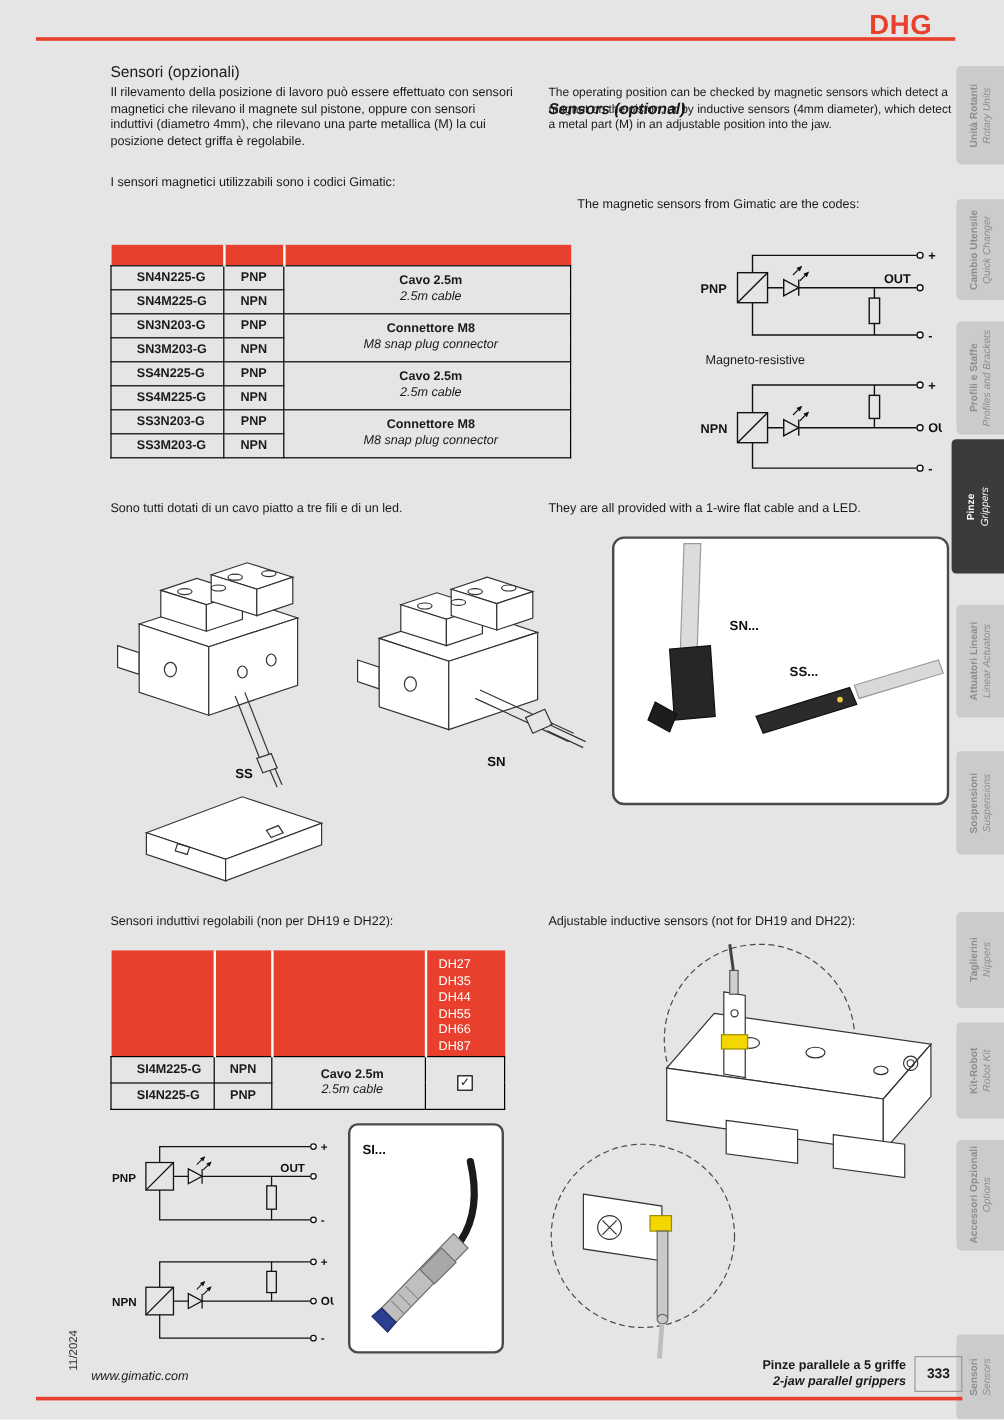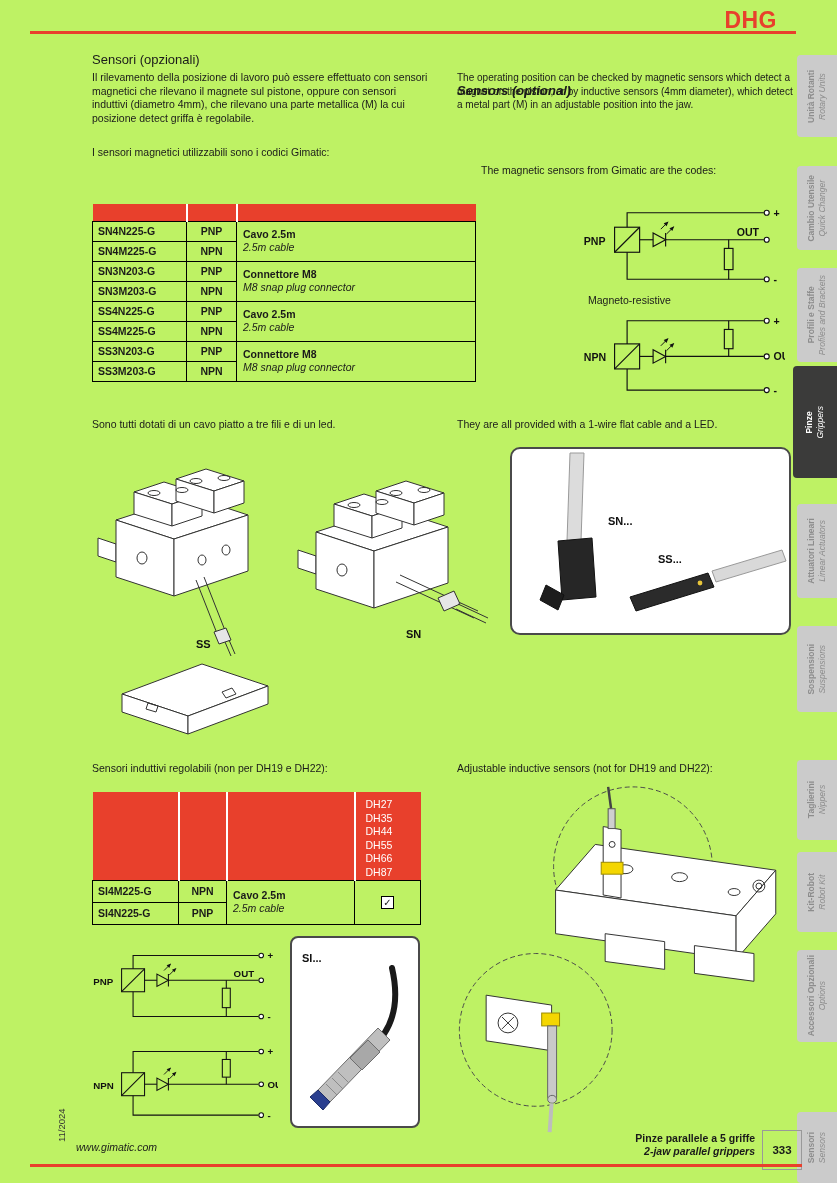--- a/index.html
+++ b/index.html
@@ -1,18 +1,18 @@
 <!DOCTYPE html>
 <html><head>
 <meta charset="utf-8">
 <style>
   * { margin:0; padding:0; box-sizing:border-box; }
   html,body { background:#fff; }
   .page {
-    position:relative; width:837px; height:1183px; background:#bef264;
+    position:relative; width:837px; height:1183px; background:#e5e5e5;
     font-family:"Liberation Sans", sans-serif; color:#1a1a1a; overflow:hidden;
   }
   
   .brand { position:absolute; top:7px; right:60px; font-size:23px; font-weight:bold; color:#e8402c; letter-spacing:.5px;}
   .top-rule { position:absolute; top:31px; left:30px; width:766px; height:3px; background:#e8402c; }
   
   .tab { position:absolute; right:0; width:40px; background:#cbcbcb; border-radius:4px 0 0 4px;
          display:flex; align-items:center; justify-content:center; color:#8d8d8d; }
   .tab.active { width:44px; background:#3b3b3a; color:#fff; }
   .vtxt { writing-mode:vertical-rl; transform:rotate(180deg); font-size:8.5px; line-height:11px; text-align:center; }
@@ -35,23 +35,23 @@
   .mag-table col.c1{width:94px;} .mag-table col.c2{width:50px;} .mag-table col.c3{width:239px;}
   .ind-table { position:absolute; left:92px; top:792px; width:328px; }
   .ind-table col.c1{width:86px;} .ind-table col.c2{width:48px;} .ind-table col.c3{width:128px;} .ind-table col.c4{width:66px;}
   th { background:#e8402c; border:none; border-right:2px solid #fff; padding:0; }
   th:last-child { border-right:none; }
   .mag-table th { height:17px; }
   .ind-table th { height:88px; vertical-align:top; }
   td { border:1px solid #000; font-size:10.5px; vertical-align:middle; }
   .mag-table td { height:20px; }
   .ind-table td { height:22px; }
-  td.code { font-weight:bold; padding-left:5px; }
+  td.code { font-weight:bold; padding-left:21px; }
   td.type { font-weight:bold; text-align:center; }
-  td.desc { padding-left:6px; }
+  td.desc { padding-left:6px;text-align:center; }
   .d-it { font-weight:bold; line-height:13px; }
   .d-en { font-style:italic; line-height:13px; }
   .dh-list { color:#fff; font-weight:normal; font-size:10.5px; line-height:13.5px; text-align:left; padding:6px 0 0 10px; }
   td.chk { text-align:center; }
   .checkbox { display:inline-block; width:13px; height:13px; border:1px solid #000; font-size:10px; line-height:12px; text-align:center; background:#fff; }
   
   .cap { position:absolute; font-size:10.5px; }
   .cap-flat-it { left:92px; top:418px; }
   .cap-flat-en { left:457px; top:418px; }
   .cap-ind-it { left:92px; top:762px; }
@@ -62,30 +62,30 @@
   .ln { fill:none; stroke:#111; stroke-width:1.2; }
   .lnthin { fill:none; stroke:#111; stroke-width:1; }
   .termdot { fill:#fff; stroke:#111; stroke-width:1.2; }
   .clabel { font-size:11px; font-weight:bold; fill:#111; }
   .term { font-size:11px; font-weight:bold; fill:#111; }
   .magneto { position:absolute; left:588px; top:294px; font-size:10.5px; }
   .draw { position:absolute; }
   .iso { fill:#fff; stroke:#333; stroke-width:1; }
   .isoline { fill:none; stroke:#333; stroke-width:1; }
   .dlabel { font-size:11px; font-weight:bold; fill:#111; }
-  .photo-box { position:absolute; left:510px; top:447px; width:281px; height:188px; border:2px solid #4a4a4a; border-radius:10px; background:#fff; }
+  .photo-box { position:absolute; left:510px; top:447px; width:281px; height:224px; border:2px solid #4a4a4a; border-radius:10px; background:#fff; }
   .si-box { position:absolute; left:290px; top:936px; width:130px; height:192px; border:2px solid #4a4a4a; border-radius:8px; background:#fff; }
   .dashc { fill:none; stroke:#4a4a4a; stroke-width:1; stroke-dasharray:5 3; }
   
   .date { position:absolute; left:56px; top:1086px; height:56px; writing-mode:vertical-rl; transform:rotate(180deg); font-size:9.5px; color:#333; }
   .site { position:absolute; left:76px; top:1141px; font-size:10.5px; font-style:italic; }
   .footer-lines { position:absolute; left:455px; top:1132px; width:300px; text-align:right; font-size:10.5px; line-height:13px; }
   .footer-lines .f-it { font-weight:bold; }
   .footer-lines .f-en { font-weight:bold; font-style:italic; }
-  .pageno { position:absolute; left:762px; top:1130px; width:40px; height:40px; border:1px solid #999; display:flex; align-items:center; justify-content:center; font-size:11.5px; font-weight:bold; }
+  .pageno { position:absolute; left:762px; top:1130px; width:40px; height:30px; border:1px solid #999; display:flex; align-items:center; justify-content:center; font-size:11.5px; font-weight:bold; }
   .bottom-rule { position:absolute; top:1164px; left:30px; width:772px; height:3px; background:#e8402c; }
 </style>
 </head>
 <body>
 
 <div class="page">
 
   <div class="brand">DHG</div>
   <div class="top-rule"></div>
 

